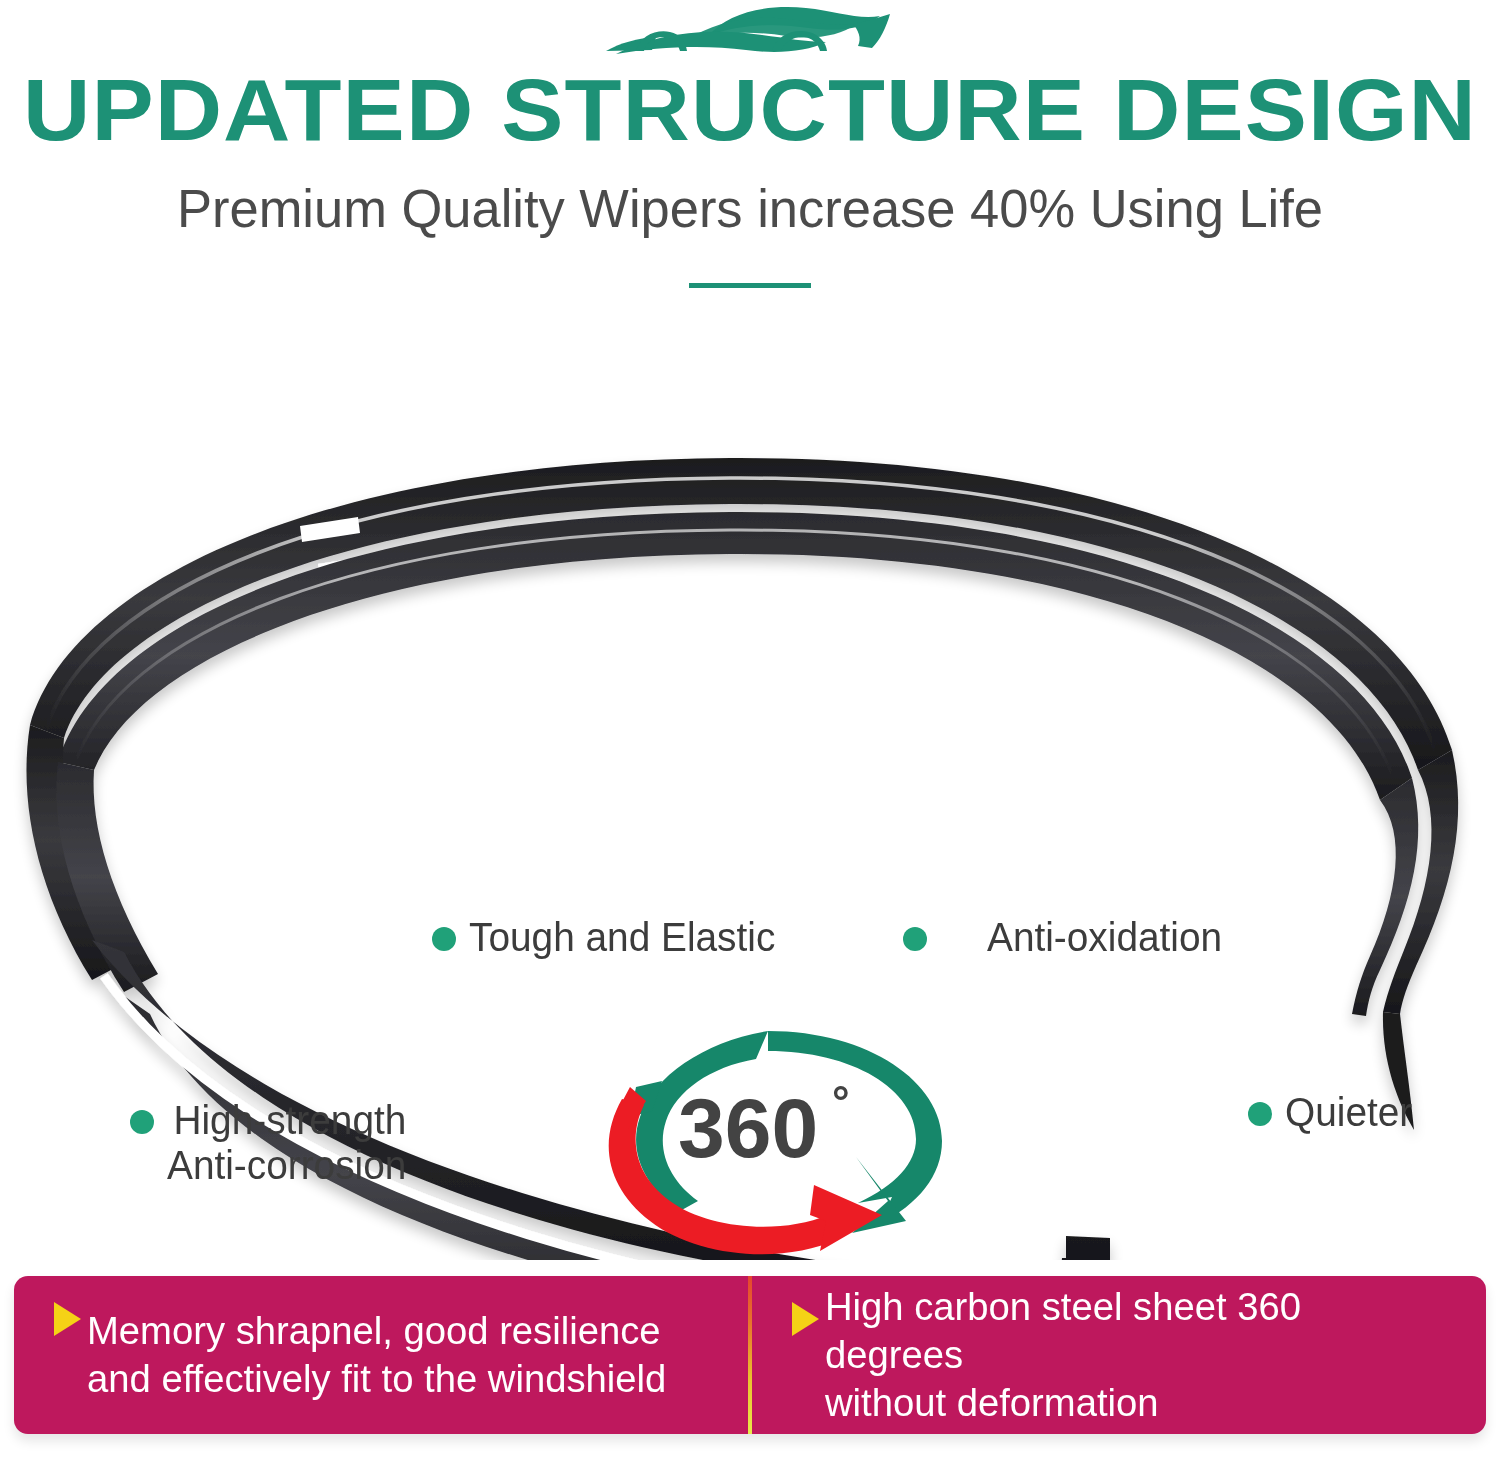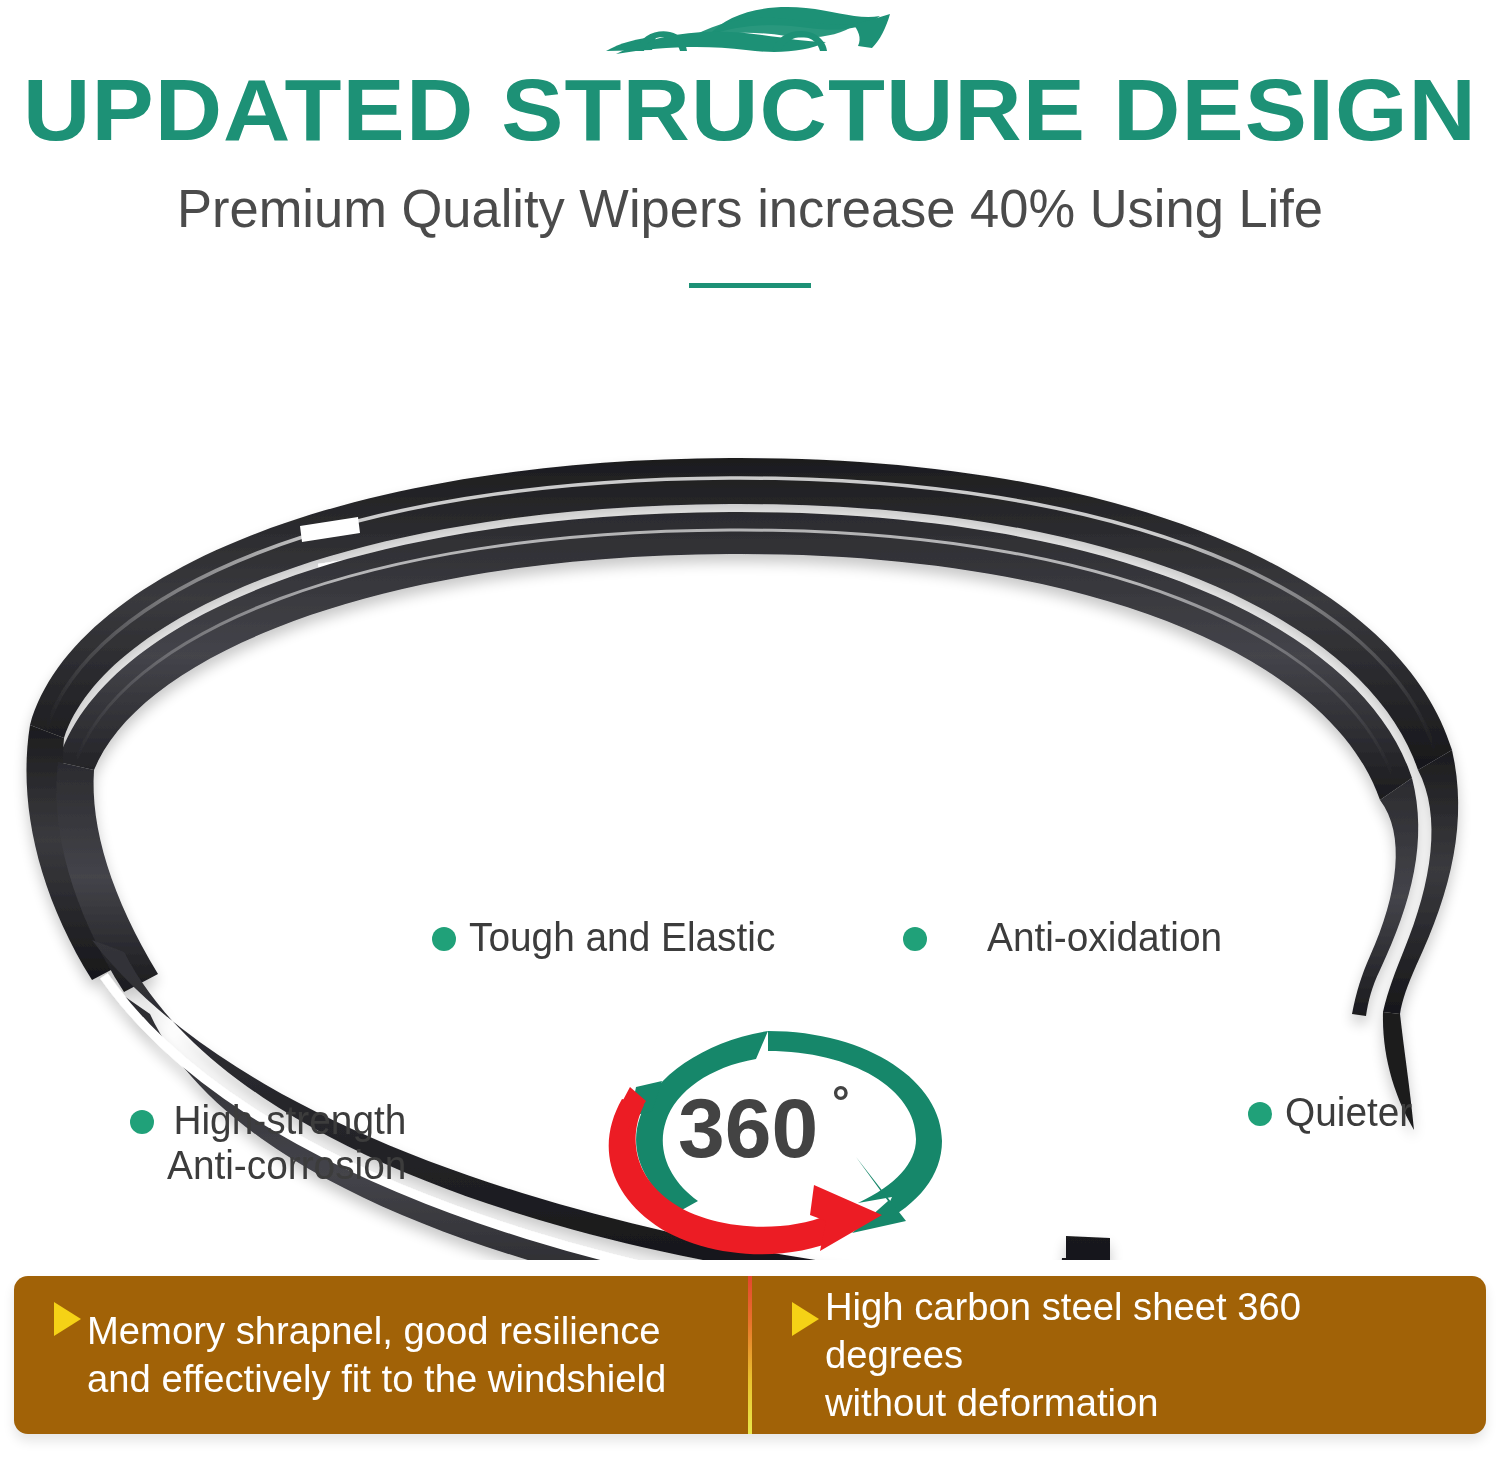--- a/index.html
+++ b/index.html
@@ -127,21 +127,21 @@
   #badge-360 svg { display: block; width: 390px; height: 230px; }
 
   
   #banner-row {
     position: absolute;
     left: 14px;
     top: 1276px;
     width: 1472px;
     height: 158px;
     display: flex;
-    background: #a16207;
+    background: #be185d;
     border-radius: 14px;
     box-shadow: 0 7px 12px rgba(0,0,0,0.10);
     overflow: hidden;
   }
   .banner {
     flex: 1 1 50%;
     display: flex;
     align-items: center;
     padding: 0 28px 0 40px;
     box-sizing: border-box;

